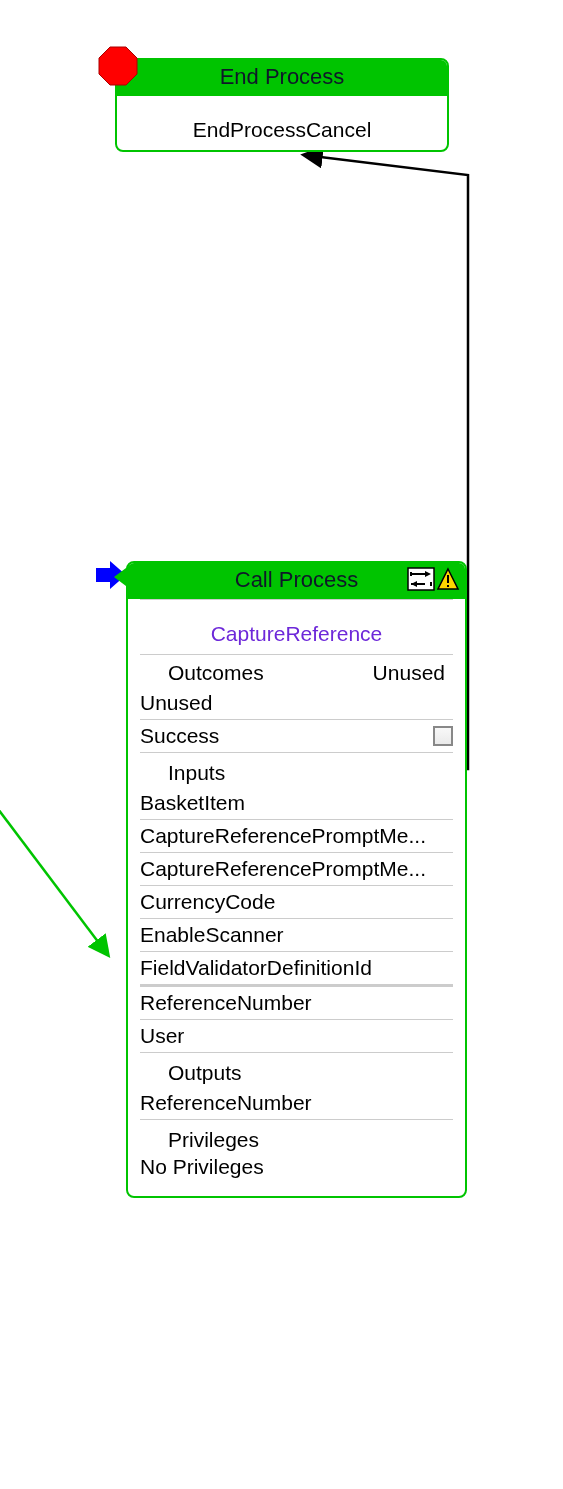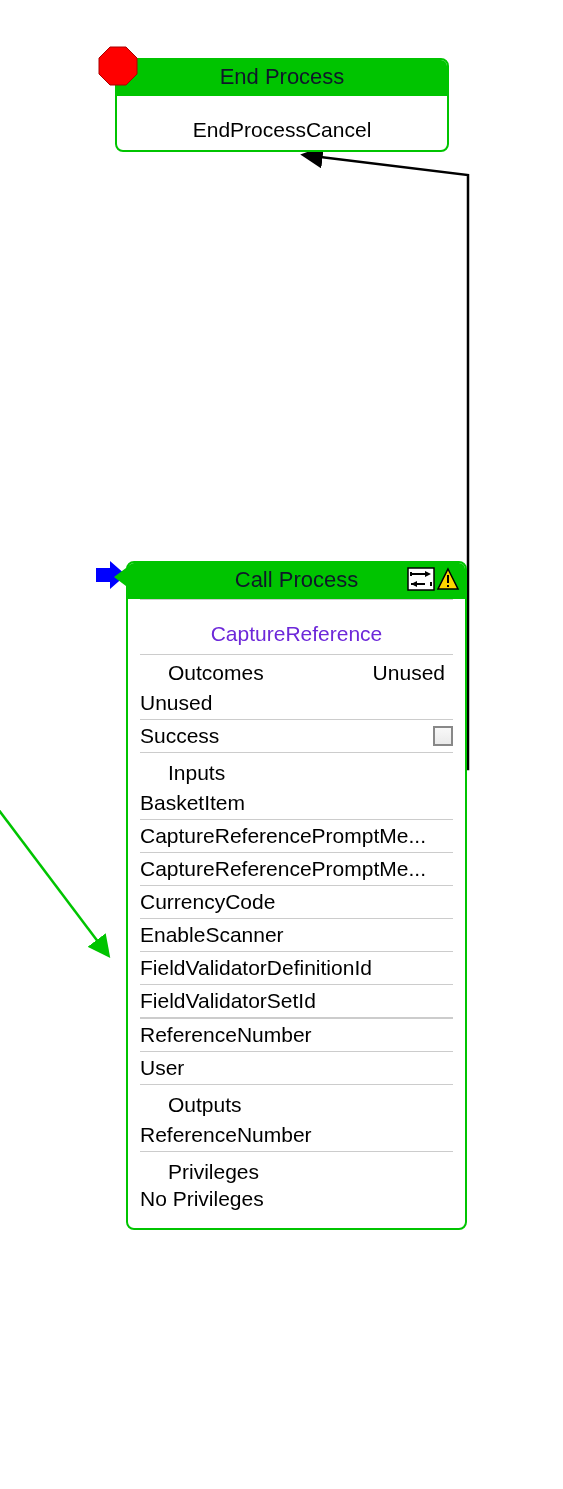--- a/index.html
+++ b/index.html
@@ -220,23 +220,20 @@
           </div>
           <div class="row-div"></div>
           <div class="row">
             <span>EnableScanner</span>
           </div>
           <div class="row-div"></div>
           <div class="row">
             <span>FieldValidatorDefinitionId</span>
           </div>
           <div class="row-div"></div>
-          <div class="row">
-            <span>FieldValidatorSetId</span>
-          </div>
           <div class="row-div"></div>
           <div class="row-div"></div>
           <div class="row">
             <span>ReferenceNumber</span>
           </div>
           <div class="row-div"></div>
           <div class="row">
             <span>User</span>
           </div>
         </div>

